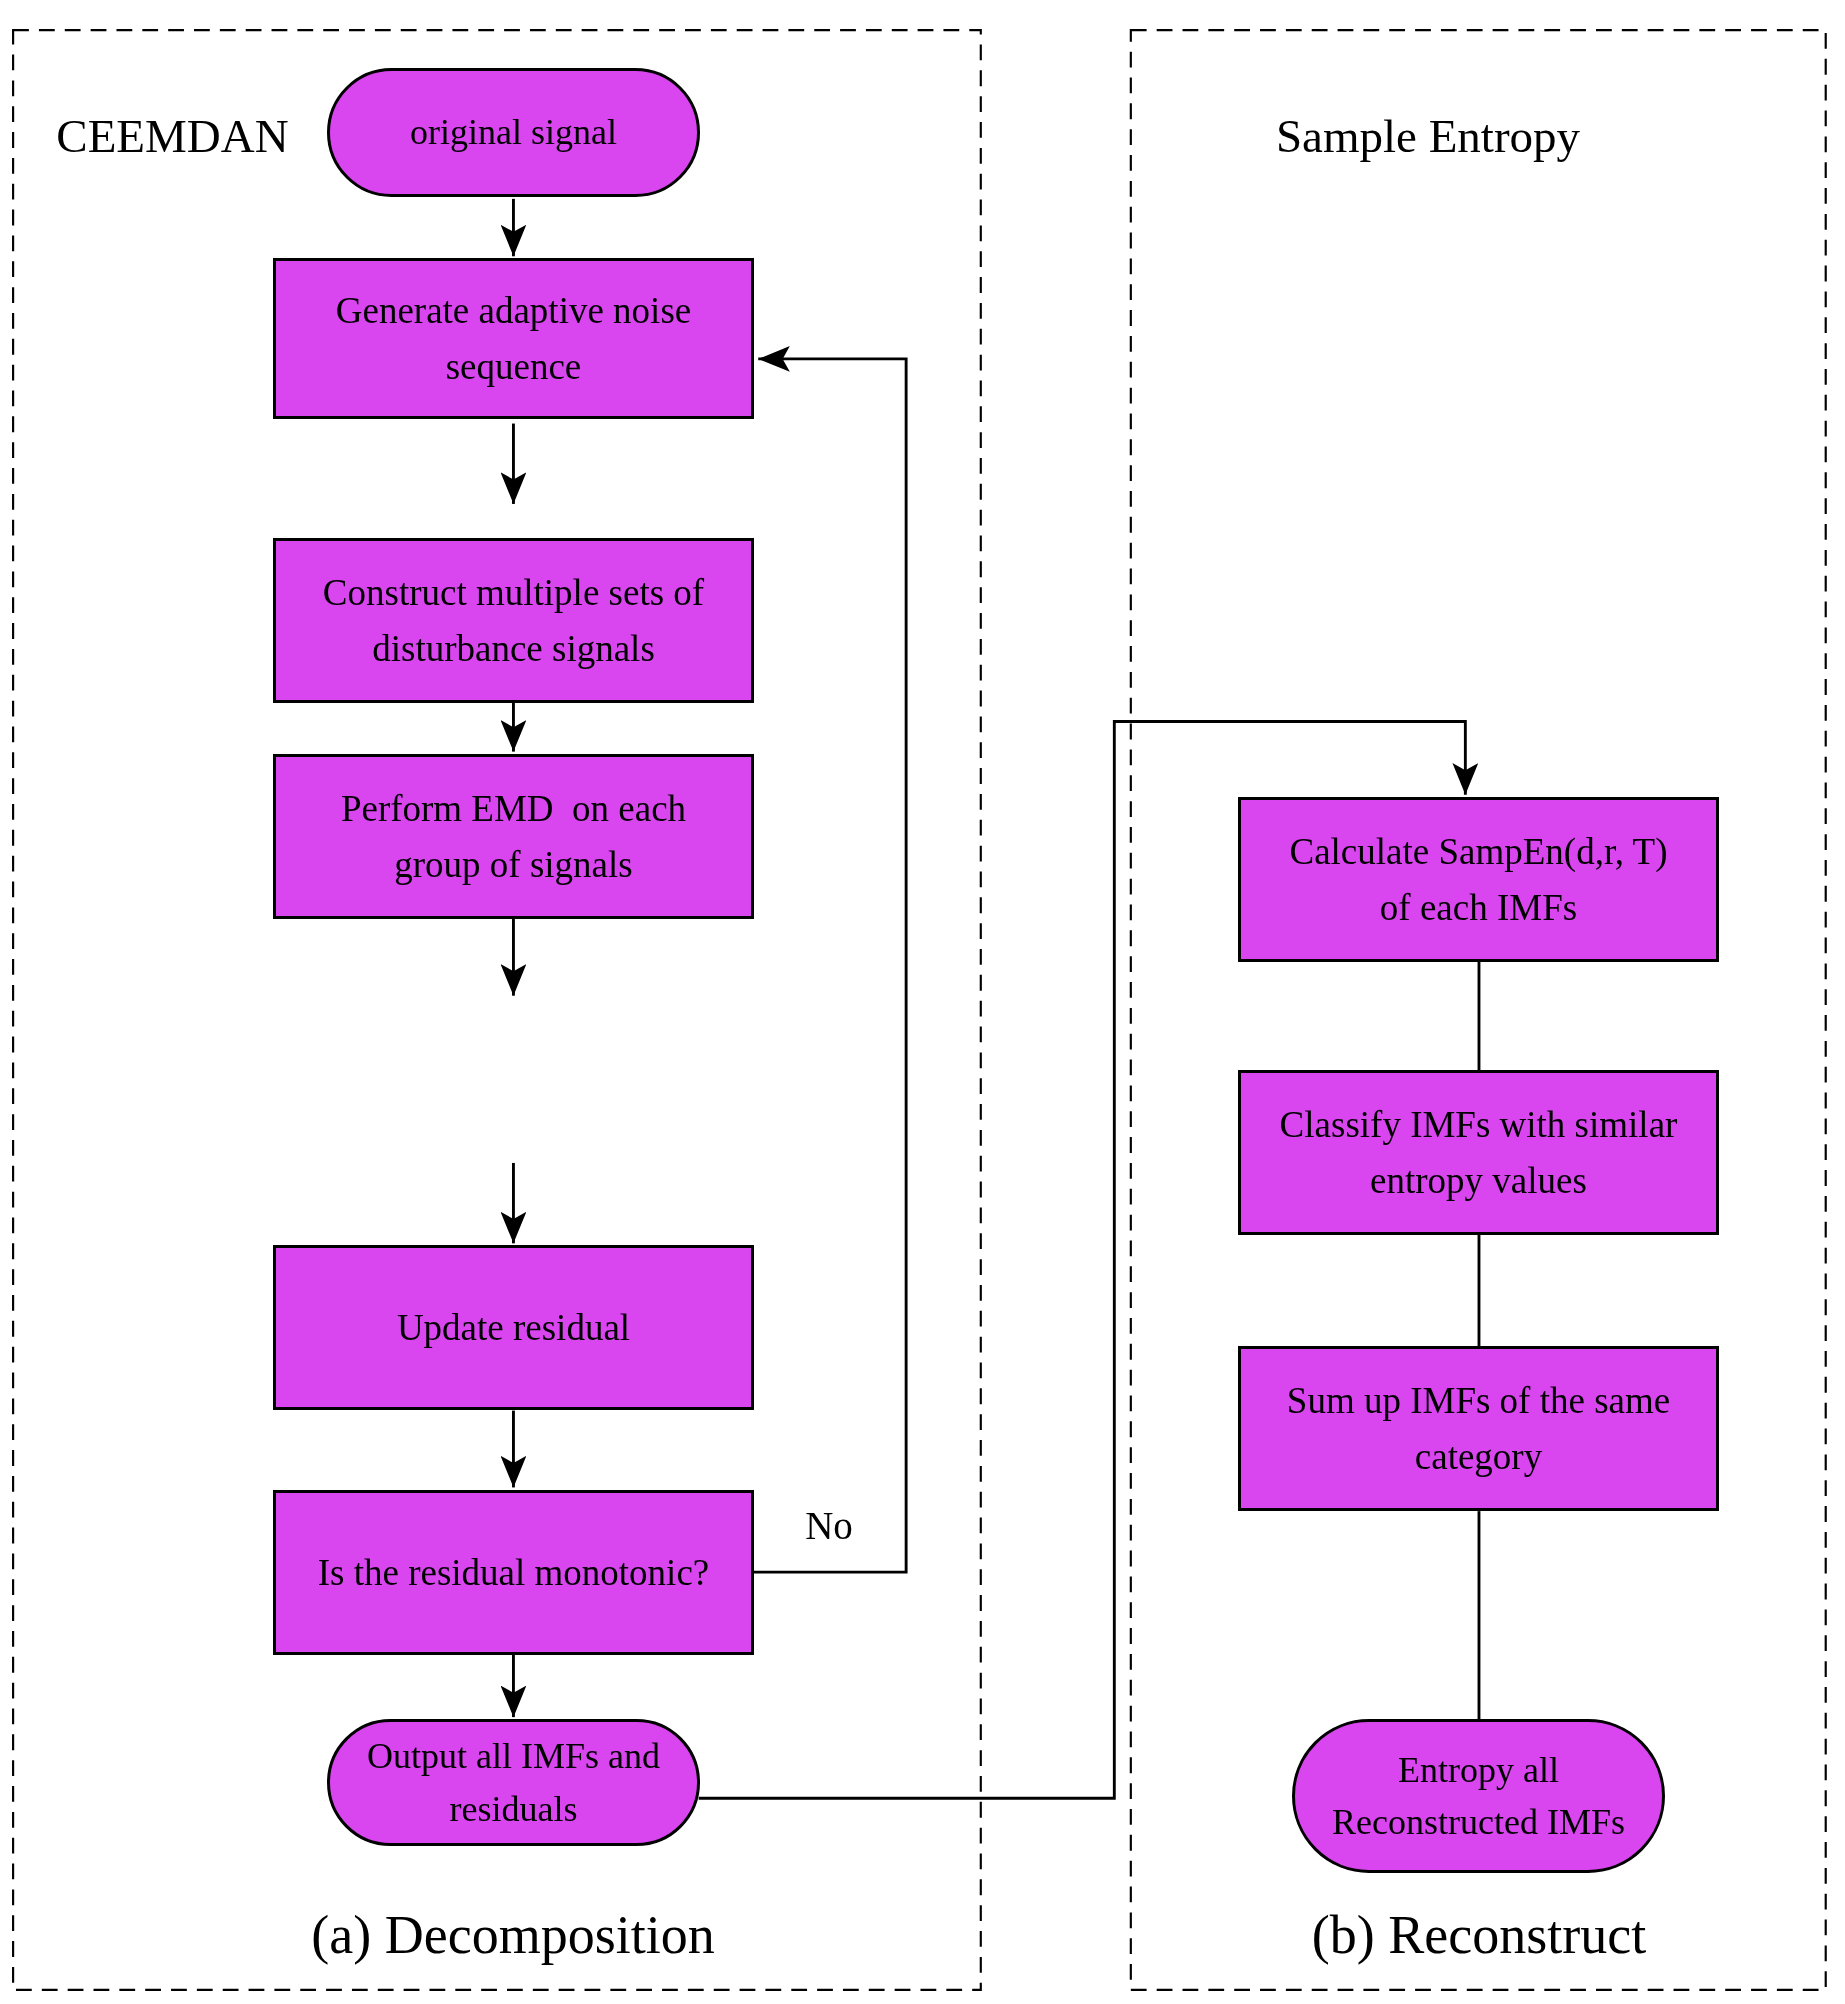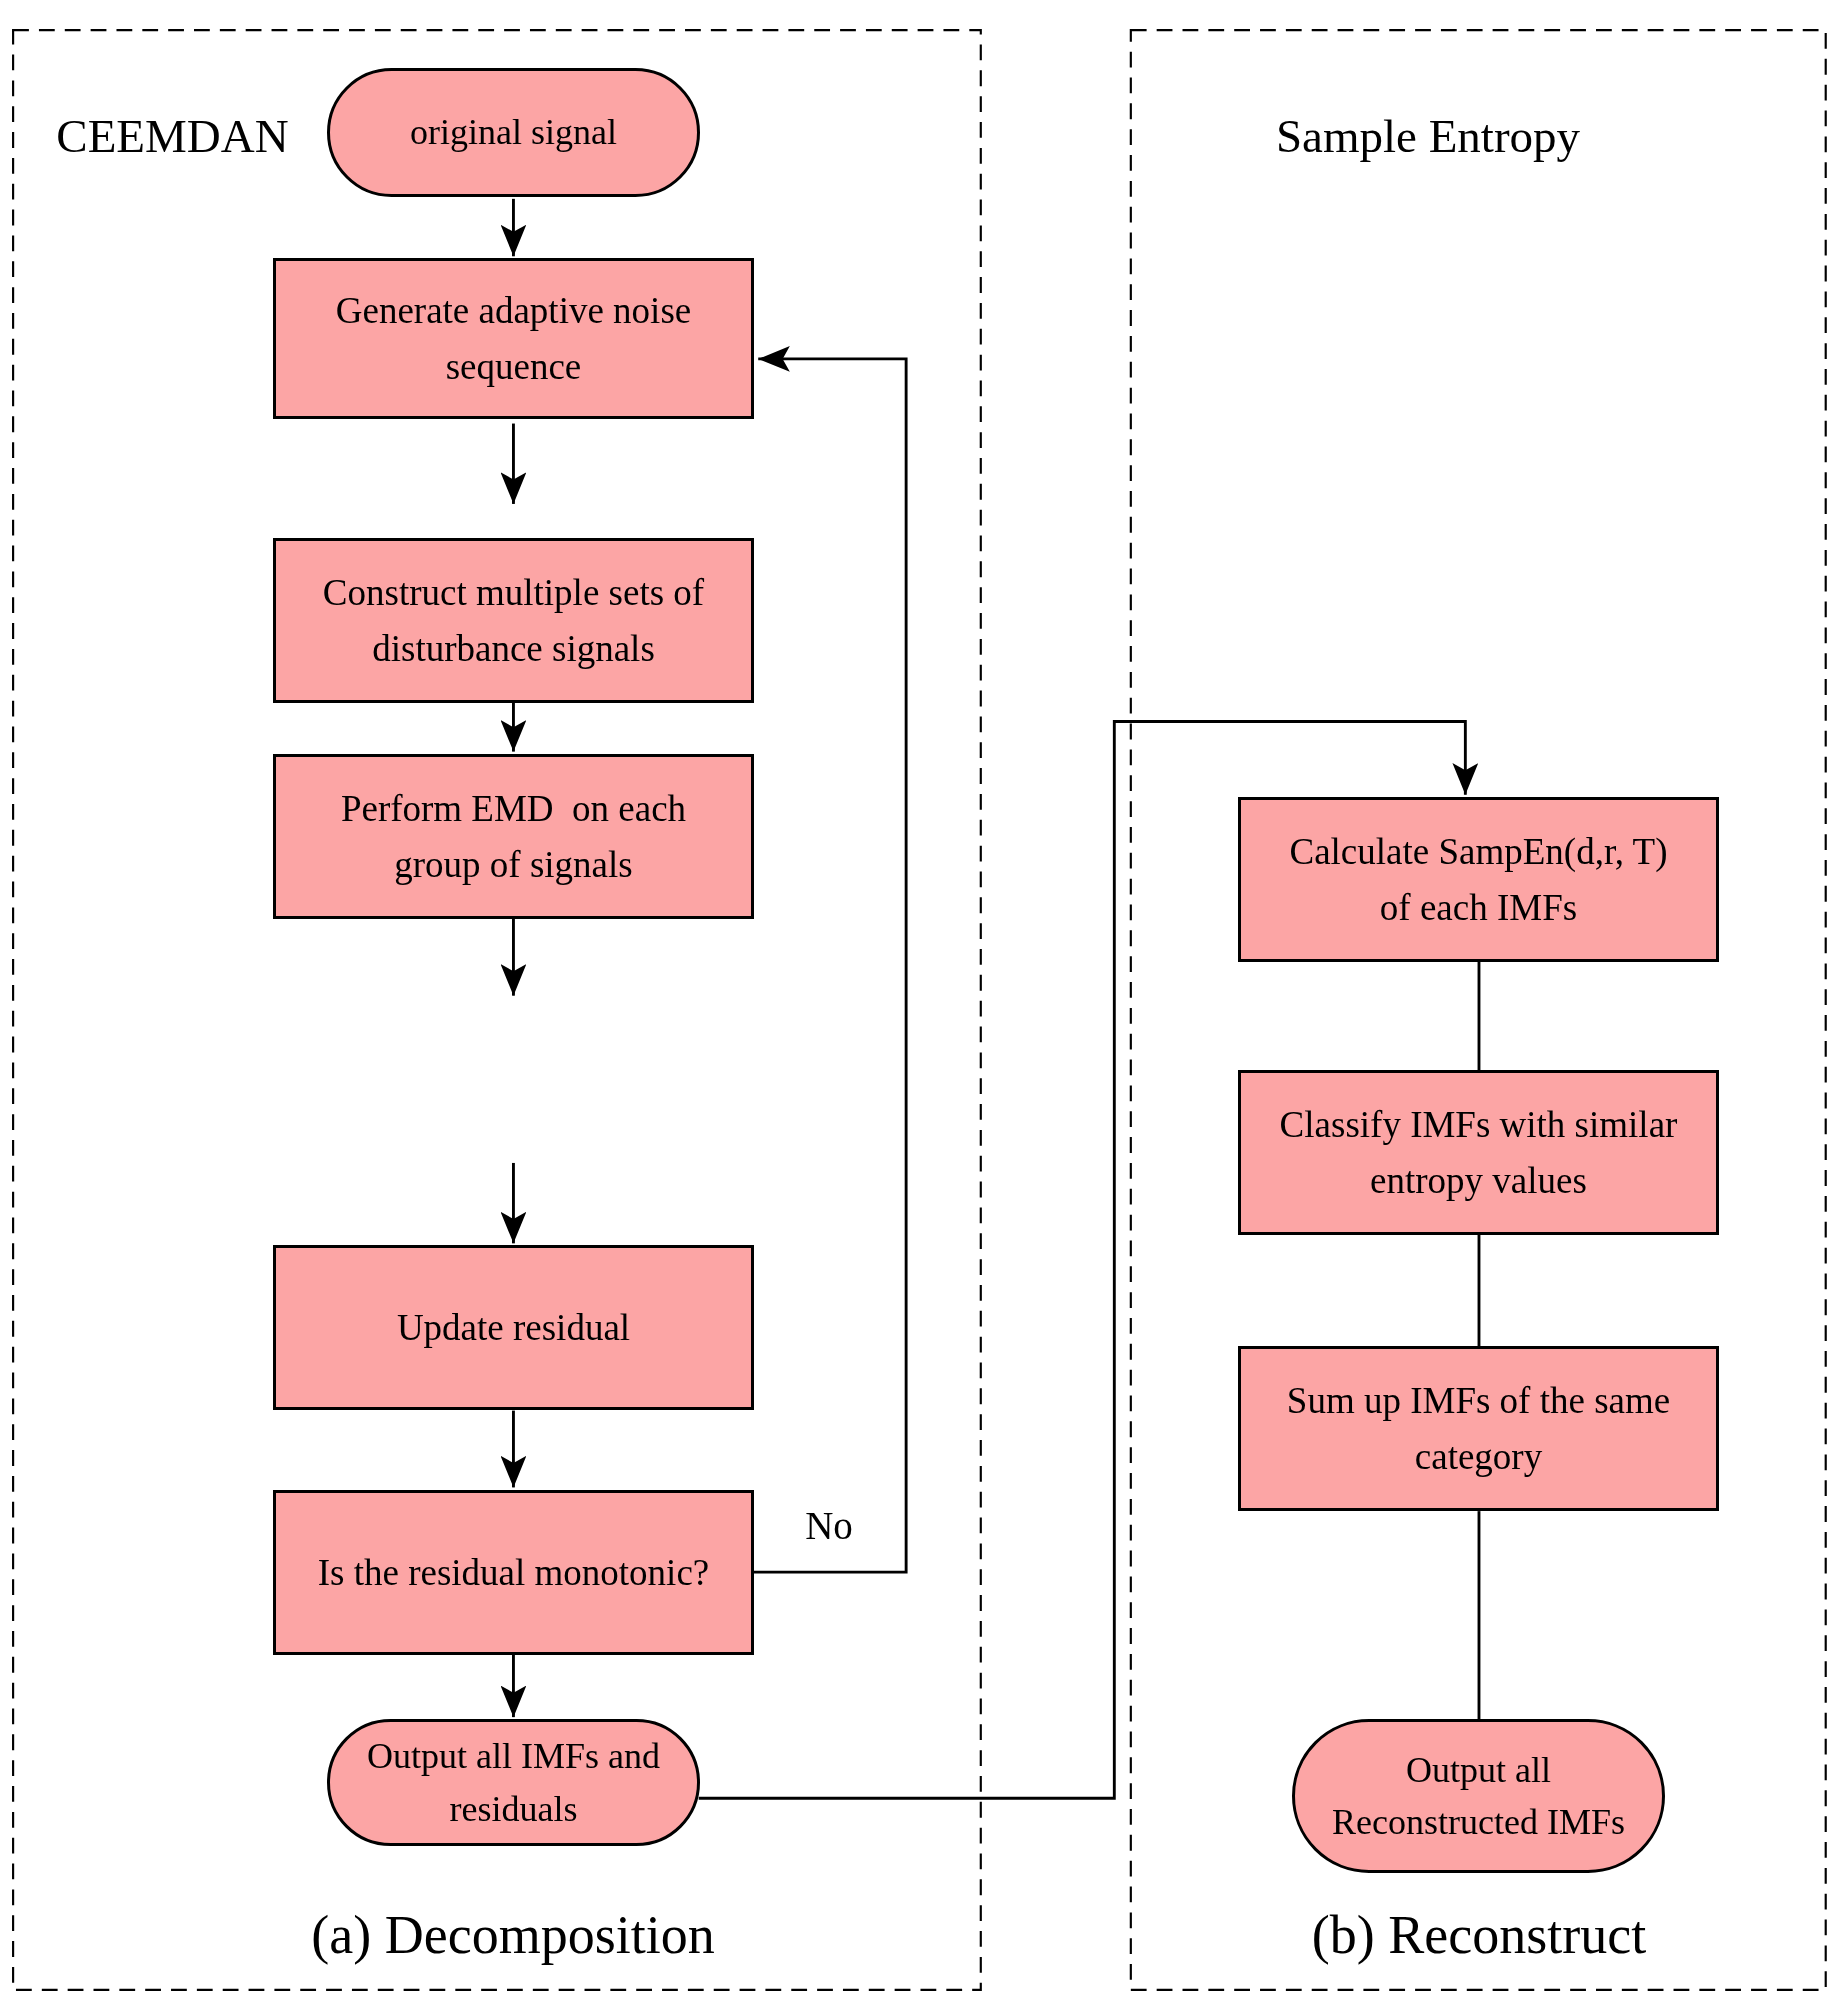--- a/index.html
+++ b/index.html
@@ -30,21 +30,21 @@
   }
   .panel-rect {
     fill: none;
     stroke: #000000;
     stroke-width: 3;
     stroke-dasharray: 22 14;
   }
   .node {
     position: absolute;
     box-sizing: border-box;
-    background: #fca5a5;
+    background: #d946ef;
     border: 3.6px solid var(--ink, #000000);
     display: flex;
     align-items: center;
     justify-content: center;
     text-align: center;
   }
   .node .label {
     white-space: pre-wrap;
     font-size: 37px;
     line-height: 1.5;
@@ -160,18 +160,18 @@
     <span class="label">Classify IMFs with similar
 entropy values</span>
   </div>
 
   <div class="node" style="left:1238px; top:1346px; width:481px; height:165px;">
     <span class="label">Sum up IMFs of the same
 category</span>
   </div>
 
   <div class="node pill" style="left:1292px; top:1719px; width:373px; height:154px; border-radius:77px;">
-    <span class="label">Output all
+    <span class="label">Entropy all
 Reconstructed IMFs</span>
   </div>
 
 </div>
 
 
 </body></html>

